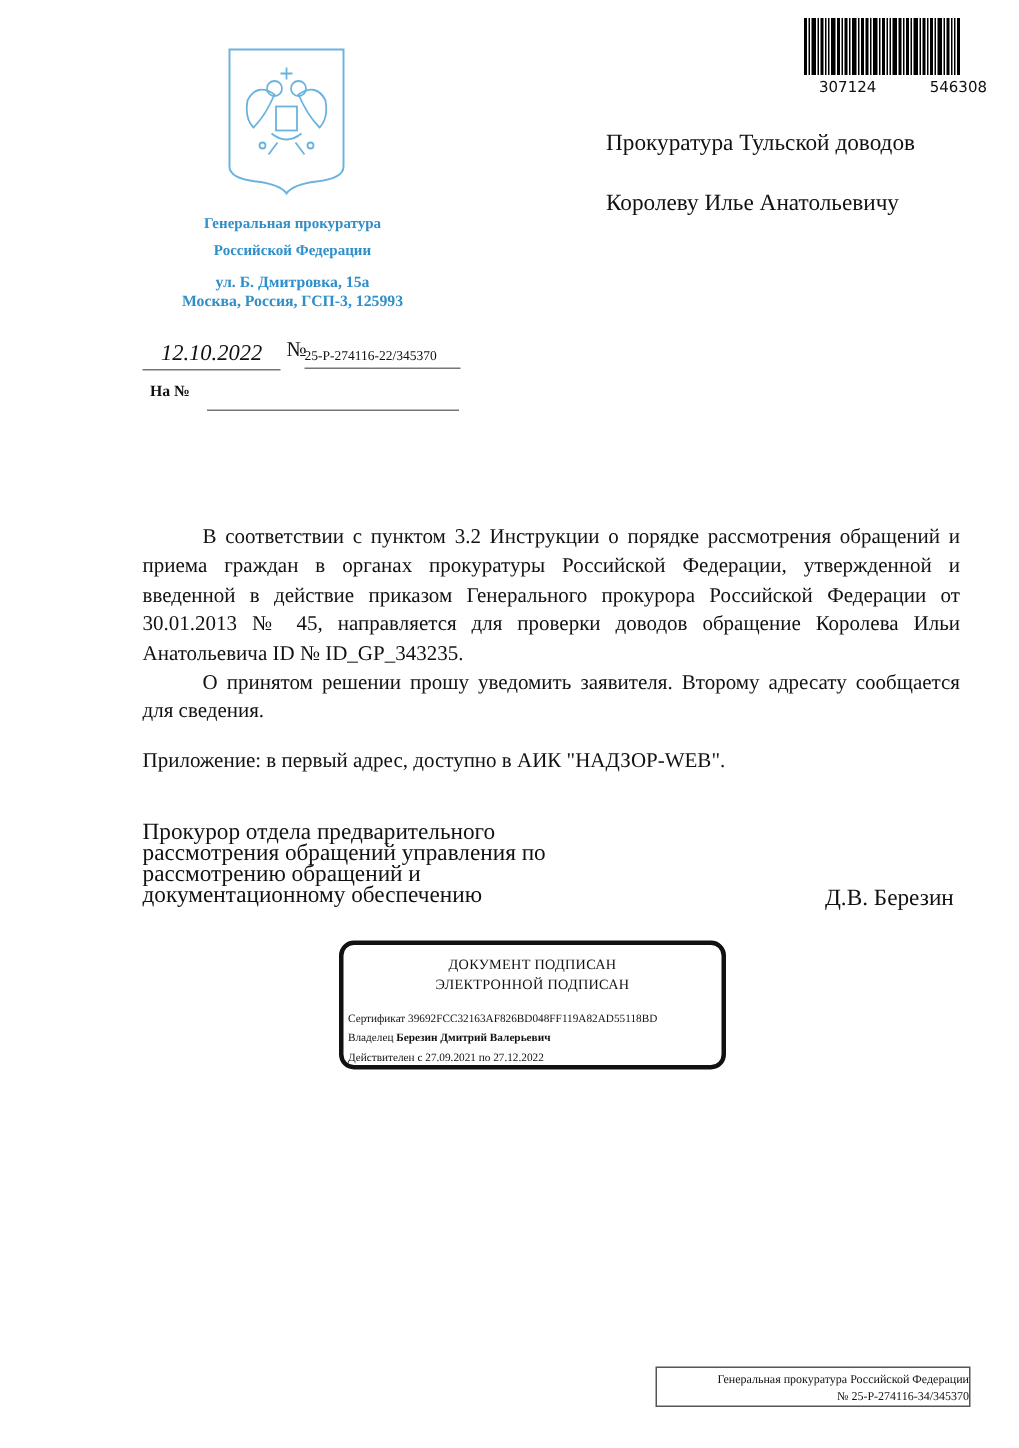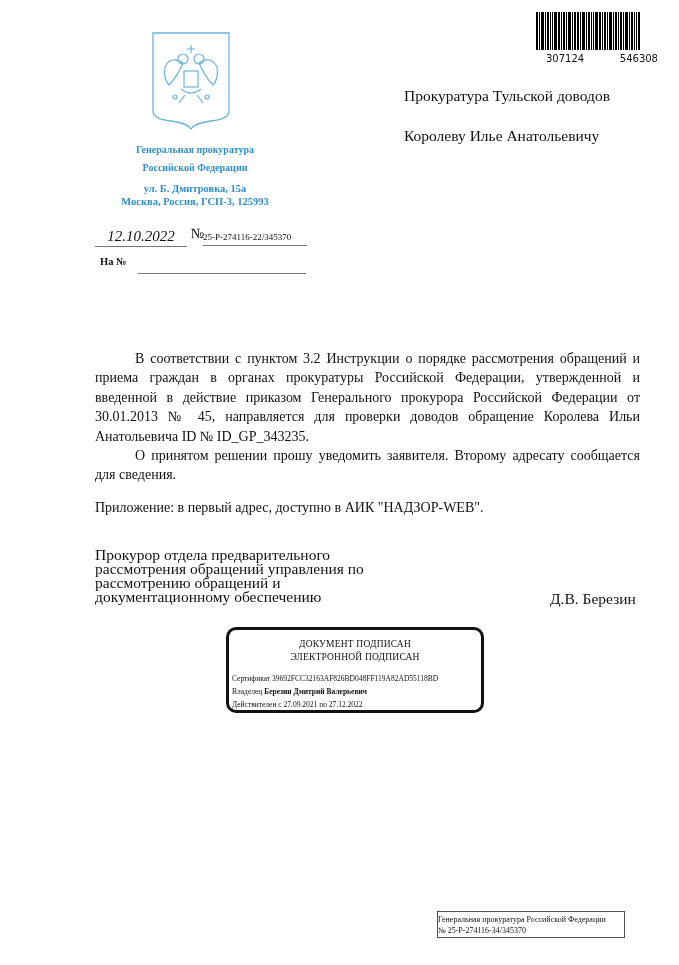--- a/index.html
+++ b/index.html
@@ -34,21 +34,21 @@
   .indent { text-indent: 40px; }
 
   .sign-left { left: 95px; top: 548px; width: 300px; font-size: 15.5px; line-height: 14px; }
   .sign-right { left: 550px; top: 590px; font-size: 15.5px; }
 
   .stamp { left: 226px; top: 627px; width: 258px; height: 86px; border: 3px solid #111; border-radius: 10px; box-sizing: border-box; }
   .stamp .title { position: absolute; left: 0; top: 8px; width: 100%; text-align: center; font-size: 9.5px; line-height: 13px; letter-spacing: 0.2px; }
   .stamp .row { position: absolute; left: 3px; font-size: 7.5px; white-space: nowrap; }
   .stamp b { font-weight: bold; }
 
-  .footer-box { left: 437px; top: 911px; width: 188px; height: 27px; border: 1px solid #555; box-sizing: border-box; font-size: 8px; text-align: left; line-height: 11px; padding-top: 2px; }
+  .footer-box { left: 437px; top: 911px; width: 210px; height: 27px; border: 1px solid #555; box-sizing: border-box; font-size: 8px; text-align: right; line-height: 11px; padding-top: 2px; }
 </style>
 </head>
 <body>
 
 <div class="abs barcode">
   <div class="bars">
     <span style="width:2px"></span>
       <span style="width:1px"></span>
       <span style="width:3px"></span>
       <span style="width:1px"></span>

